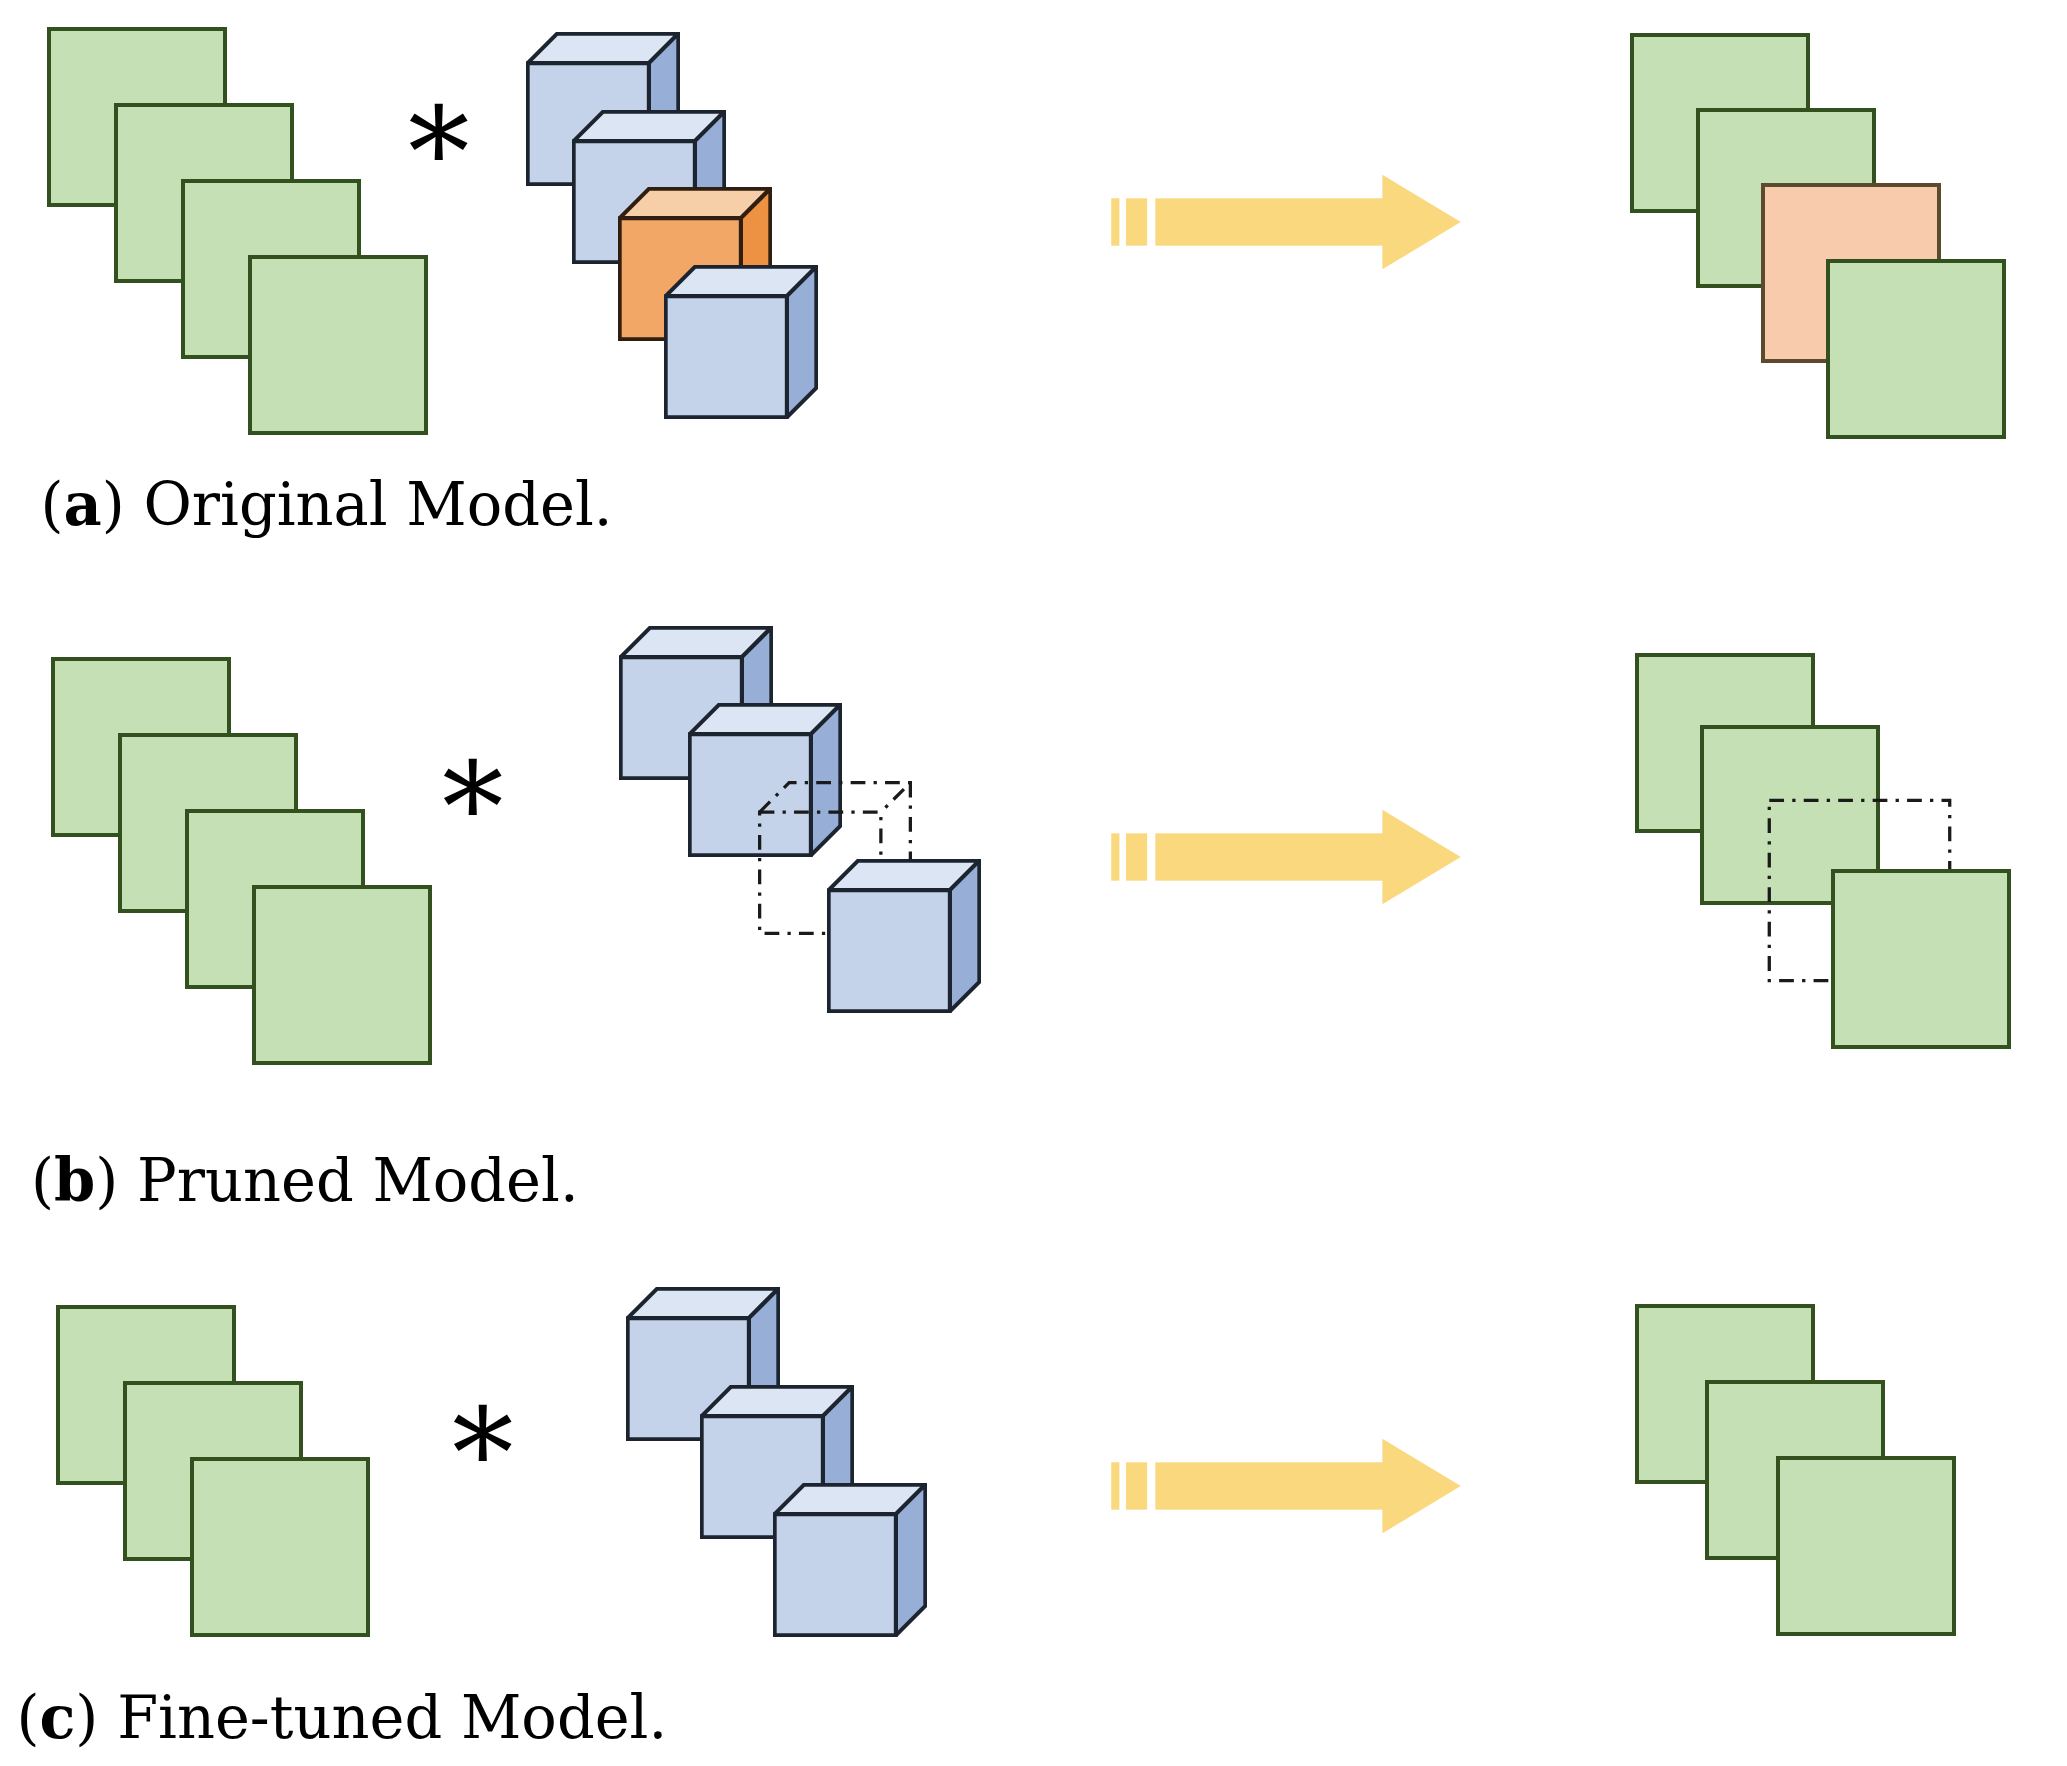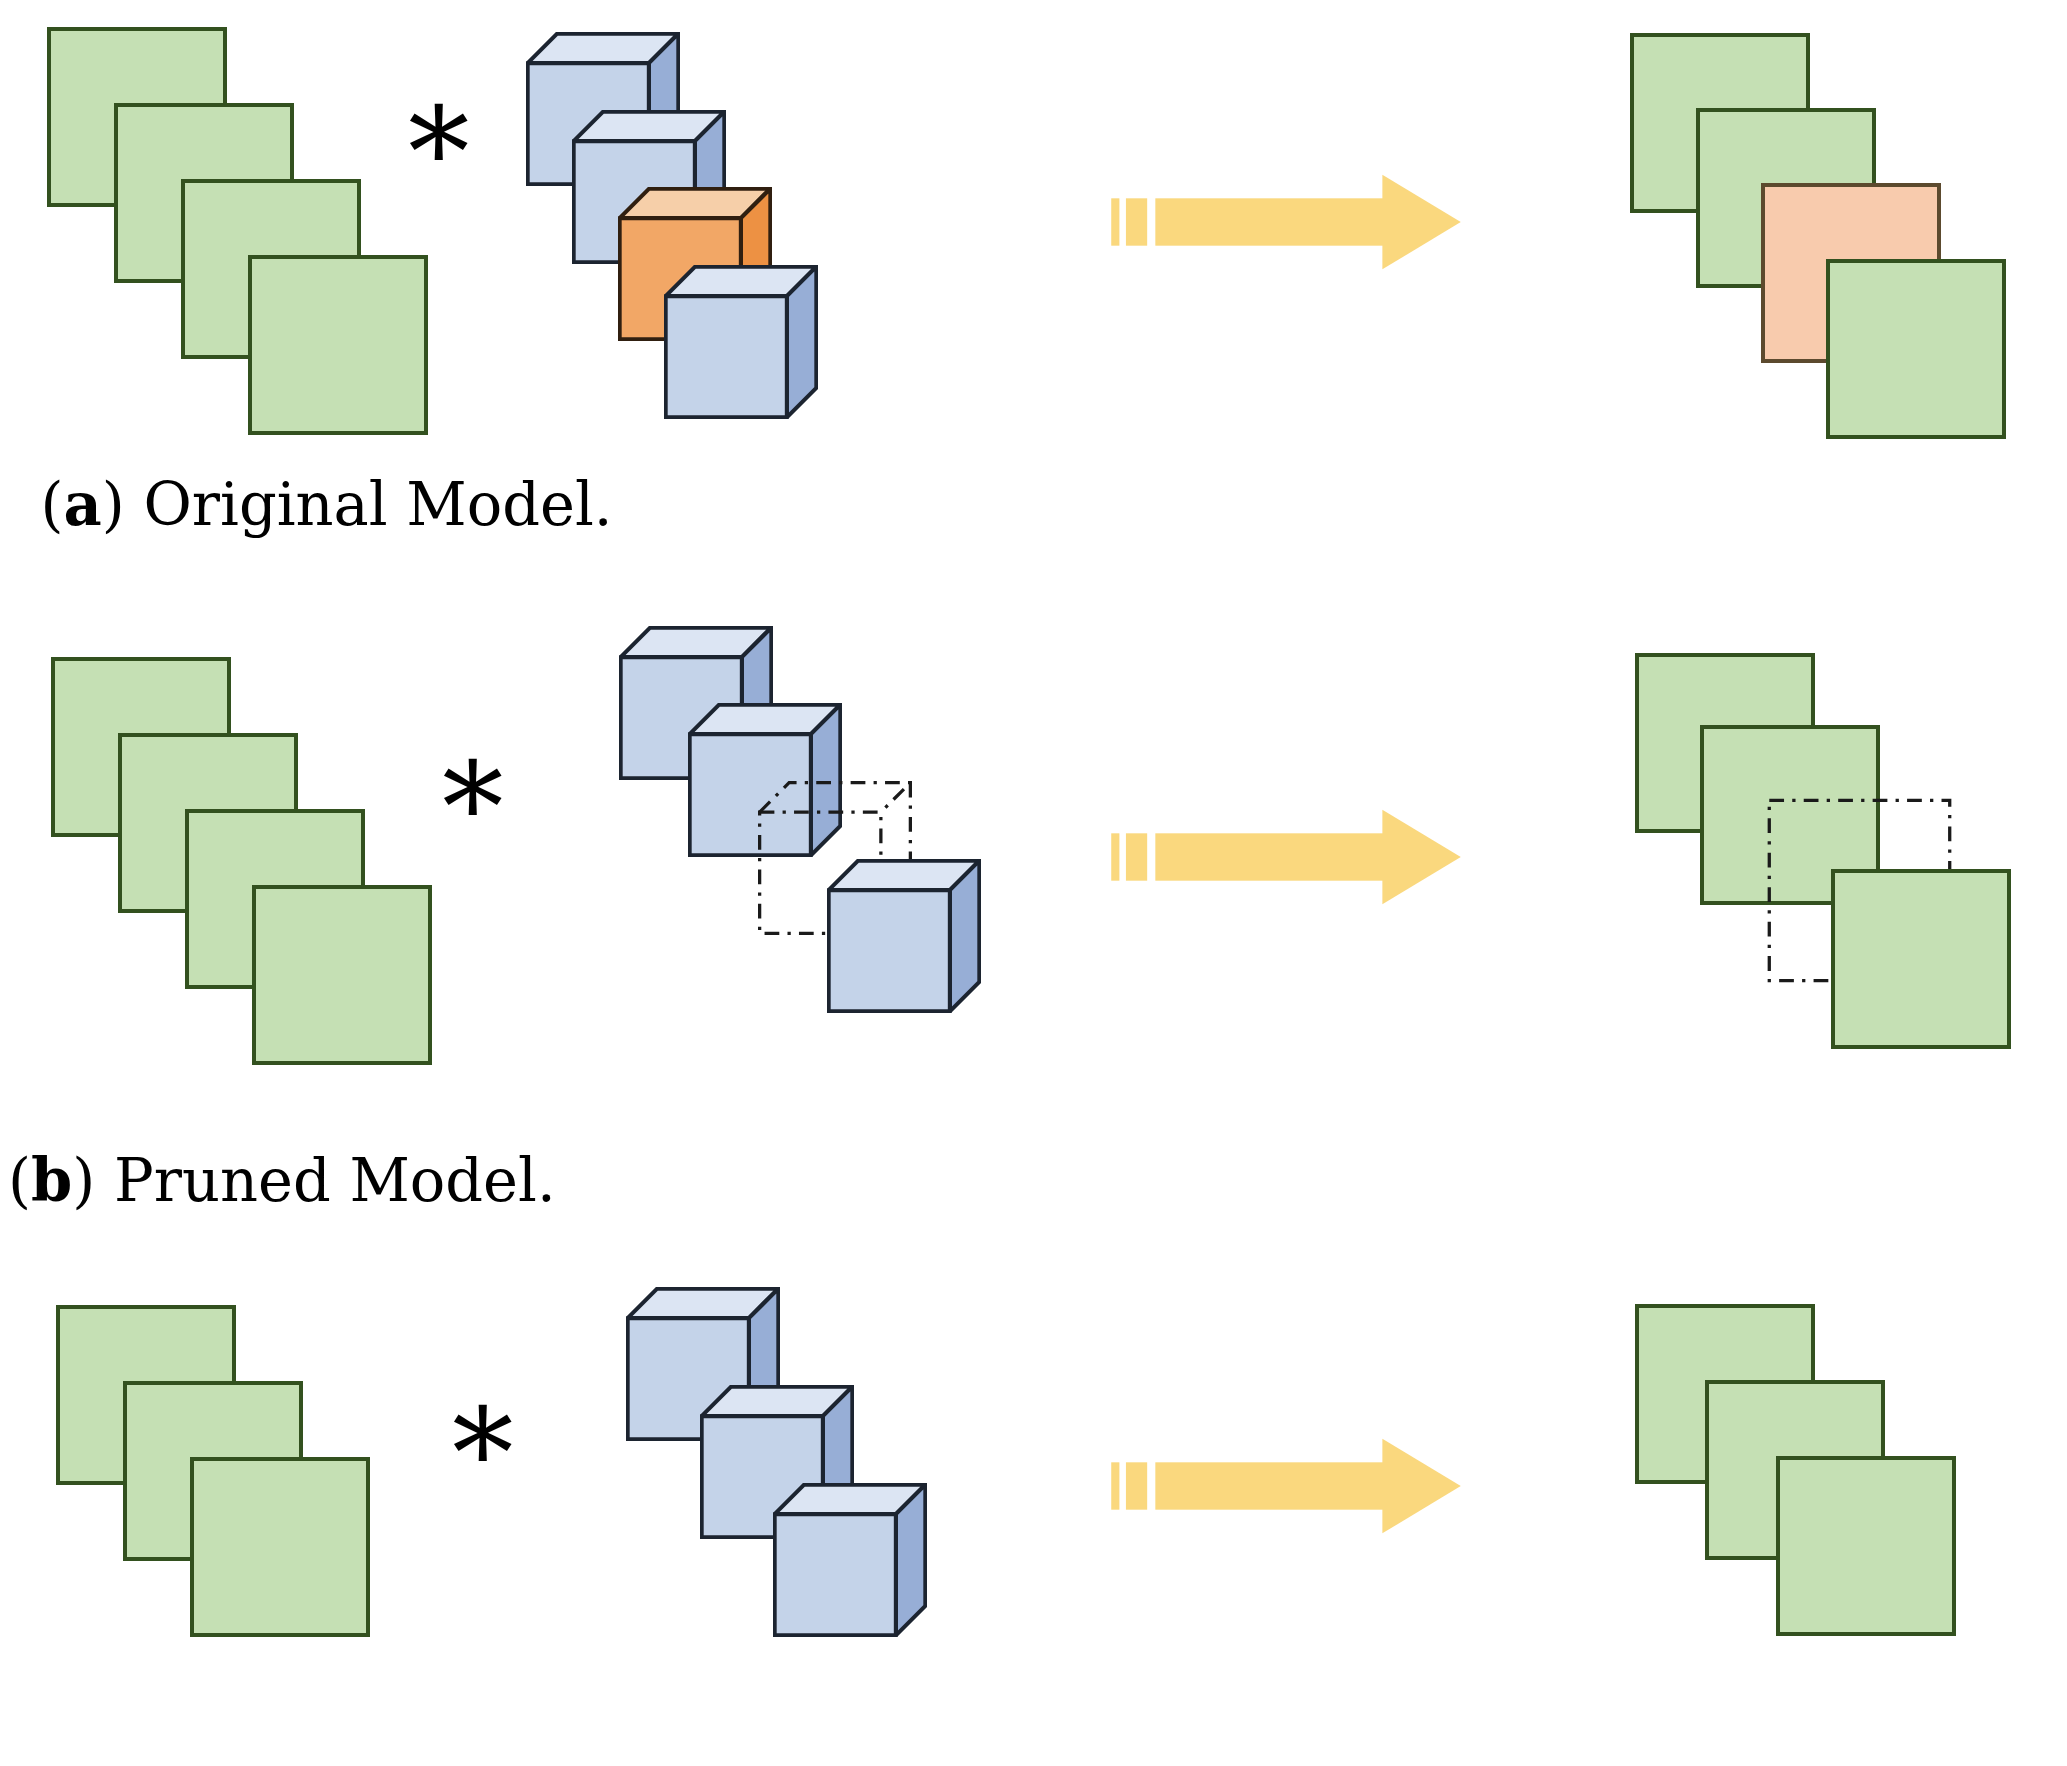--- a/index.html
+++ b/index.html
@@ -157,21 +157,21 @@
       <div>
         <div class="square abs" style="left: 1635px; top: 24.5px;"></div>
         <div class="square abs" style="left: 1700px; top: 97px;"></div>
         <div class="abs" style="left: 1766px; top: 169px;">
           <svg width="187" height="187" viewBox="0 0 228 228">
             <rect class="dashed-line" x="4" y="4" width="220" height="220"></rect>
           </svg>
         </div>
         <div class="square abs" style="left: 1831px; top: 241px;"></div>
       </div>
-      <div class="caption abs" style="left: 8px; top: 519px;"><span class="cap-open">(</span><span class="cap-letter">b</span><span class="cap-close">)</span><span class="cap-text"> Pruned Model.</span></div>
+      <div class="caption abs" style="left: 31px; top: 519px;"><span class="cap-open">(</span><span class="cap-letter">b</span><span class="cap-close">)</span><span class="cap-text"> Pruned Model.</span></div>
     </div>
     <div class="row" style="top: 1277px; height: 490px;">
       <div>
         <div class="square abs" style="left: 56px; top: 28px;"></div>
         <div class="square abs" style="left: 123px; top: 104px;"></div>
         <div class="square abs" style="left: 190px; top: 180px;"></div>
       </div>
       <div class="operator abs" style="left: 452px; top: 116px;">*</div>
       <div>
         <div class="abs" style="left: 626px; top: 9.8px;">
@@ -202,15 +202,16 @@
           <rect class="arrow-shape" x="18" y="31" width="26" height="58"></rect>
           <rect class="arrow-shape" x="54" y="31" width="280" height="58"></rect>
           <polygon class="arrow-shape" points="332,2 428,60 332,118"></polygon>
         </svg>
       </div>
       <div>
         <div class="square abs" style="left: 1635px; top: 27px;"></div>
         <div class="square abs" style="left: 1705px; top: 103px;"></div>
         <div class="square abs" style="left: 1776px; top: 179px;"></div>
       </div>
+      <div class="caption abs" style="left: 16.4px; top: 407px;"><span class="cap-open">(</span><span class="cap-letter">c</span><span class="cap-close">)</span><span class="cap-text"> Fine-tuned Model.</span></div>
     </div>
   </div>
 
 
 </body></html>

